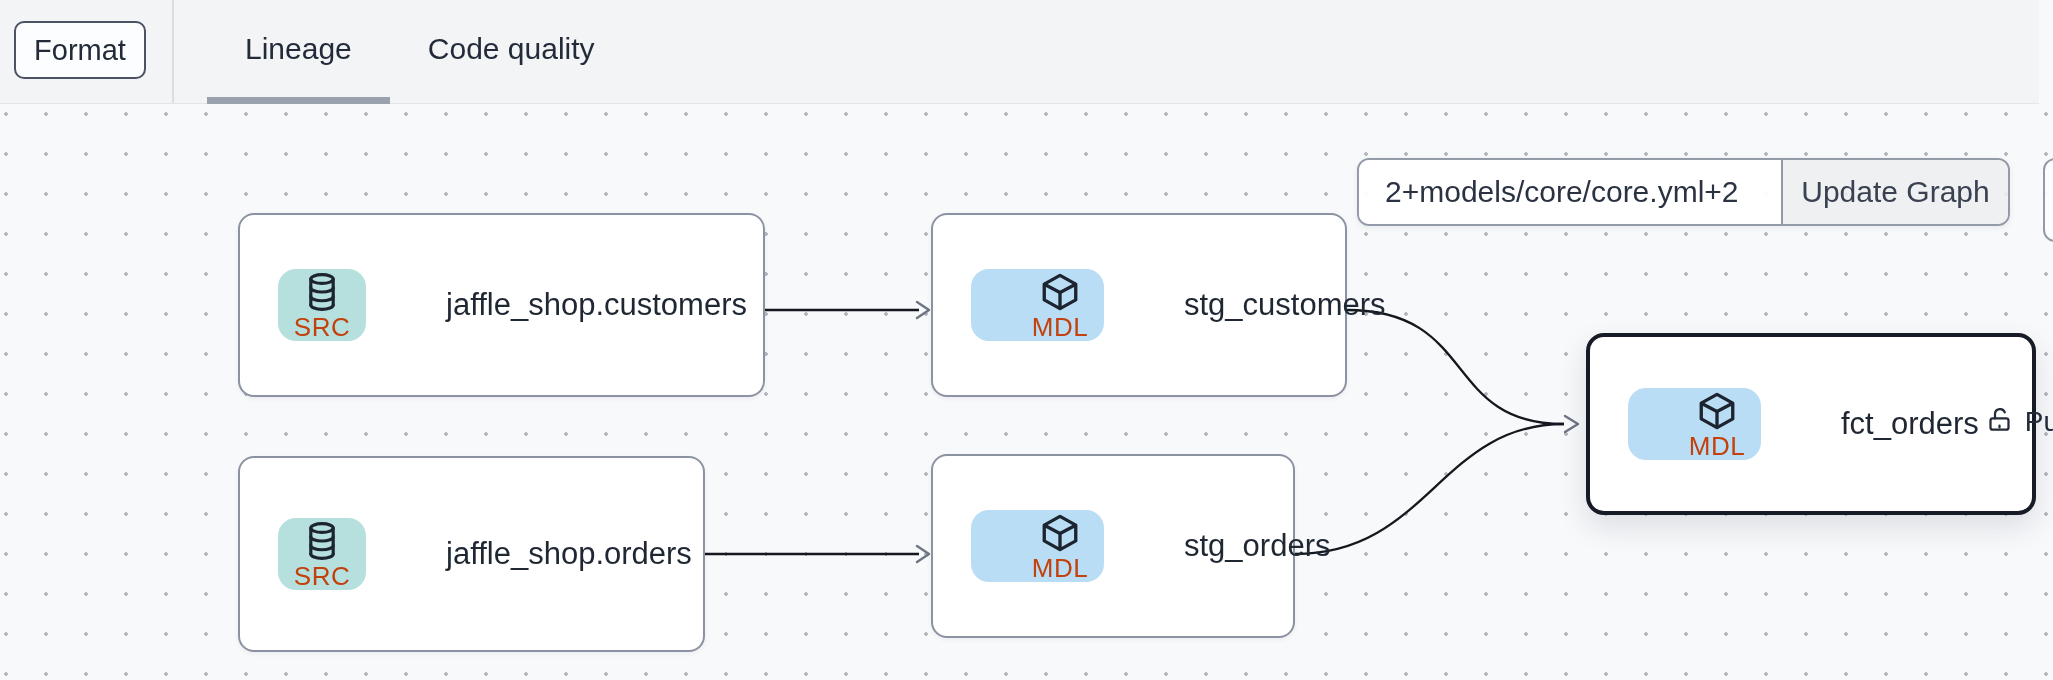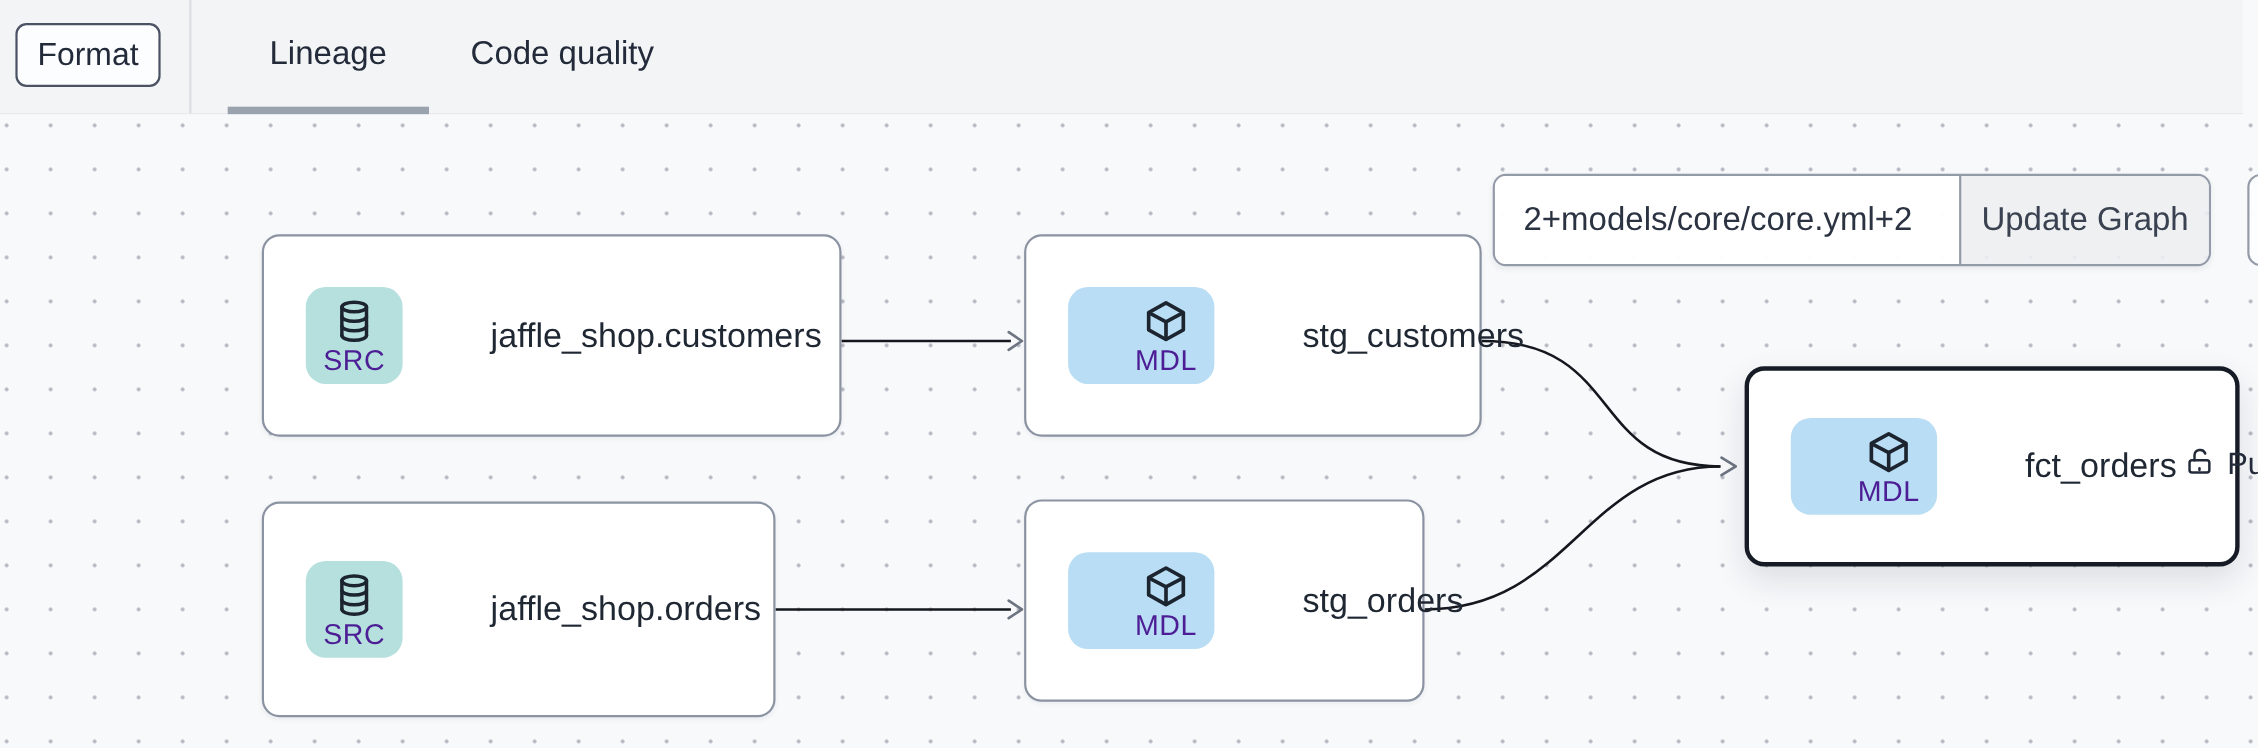--- a/index.html
+++ b/index.html
@@ -44,34 +44,34 @@
     position:absolute;background:#ffffff;border:2px solid #8b93a2;border-radius:16px;
     box-sizing:border-box;display:flex;align-items:center;
     padding-left:38px;gap:36px;cursor:pointer;
     box-shadow:0 2px 5px rgba(22,27,38,0.05);
   }
   .node.selected{
     border:4px solid #161b26;border-radius:18px;
     box-shadow:0 12px 30px rgba(22,27,38,0.12);
   }
   .badge{
-    width:88px;height:88px;border-radius:18px;flex:0 0 auto;
+    width:88px;height:72px;border-radius:18px;flex:0 0 auto;
     display:flex;flex-direction:column;align-items:center;justify-content:center;
-    gap:1px;color:#4c1d95;
+    gap:1px;color:#c2410c;
   }
   .badge-src{background:#b5e0dd;}
   .badge-mdl{background:#b9ddf4;padding-left:45px;}
   .badge svg{display:block;}
   .badge-label{font-size:26px;font-weight:500;letter-spacing:.5px;line-height:1;}
   .node-title{font-size:31px;color:#1f2733;white-space:nowrap;margin-left:44px;}
   .node-text{display:flex;flex-direction:row;gap:7px;}
   .access-row{display:flex;align-items:flex-start;gap:12px;font-size:28px;color:#232b3a;}
   
   .selector-group{
-    position:absolute;left:1357px;top:54px;width:653px;height:84px;
+    position:absolute;left:1357px;top:54px;width:653px;height:68px;
     border:2px solid #949ba8;border-radius:12px;box-sizing:border-box;
     display:flex;overflow:hidden;background:transparent;
     box-shadow:0 2px 6px rgba(22,27,38,0.07);
   }
   .selector-input{
     width:422px;height:100%;border:none;outline:none;box-sizing:border-box;
     background:rgba(255,255,255,0.96);padding:0 0 0 26px;
     font-family:inherit;font-size:30px;color:#2b3342;
   }
   .update-graph-btn{

